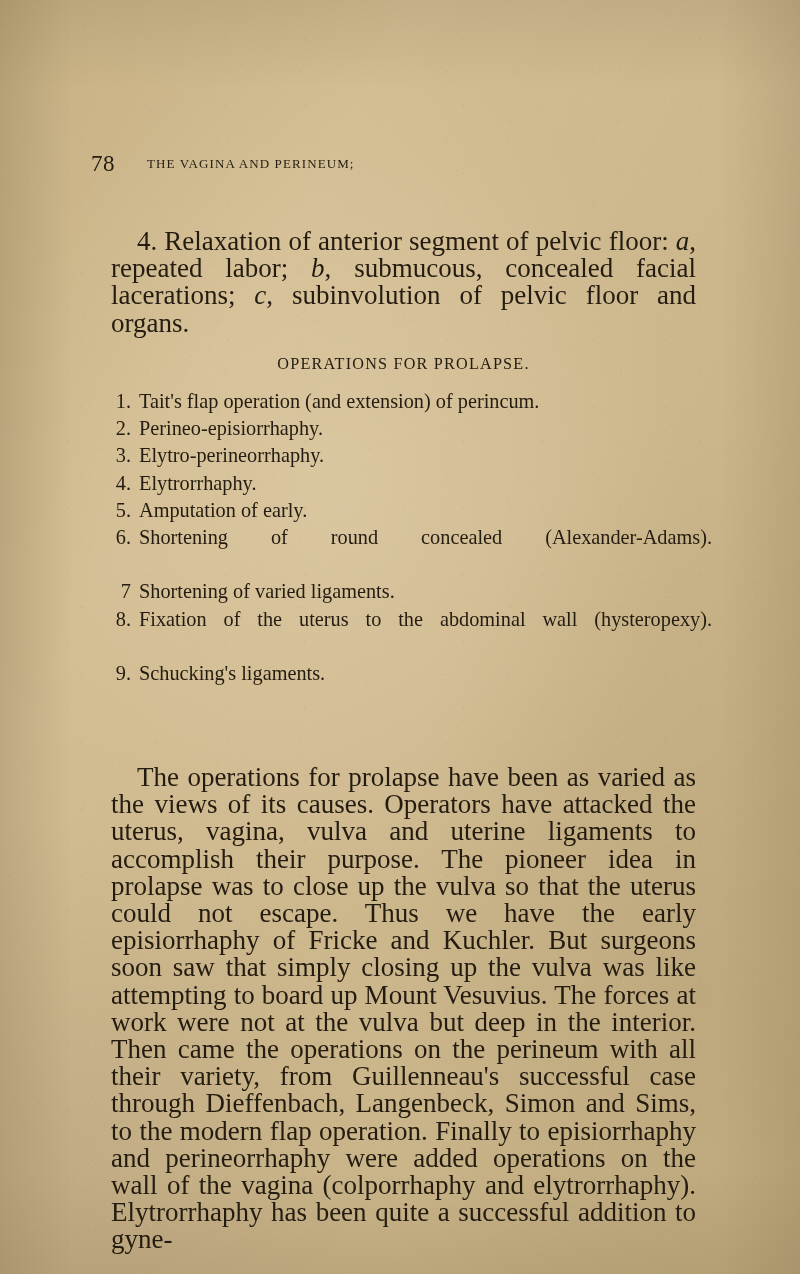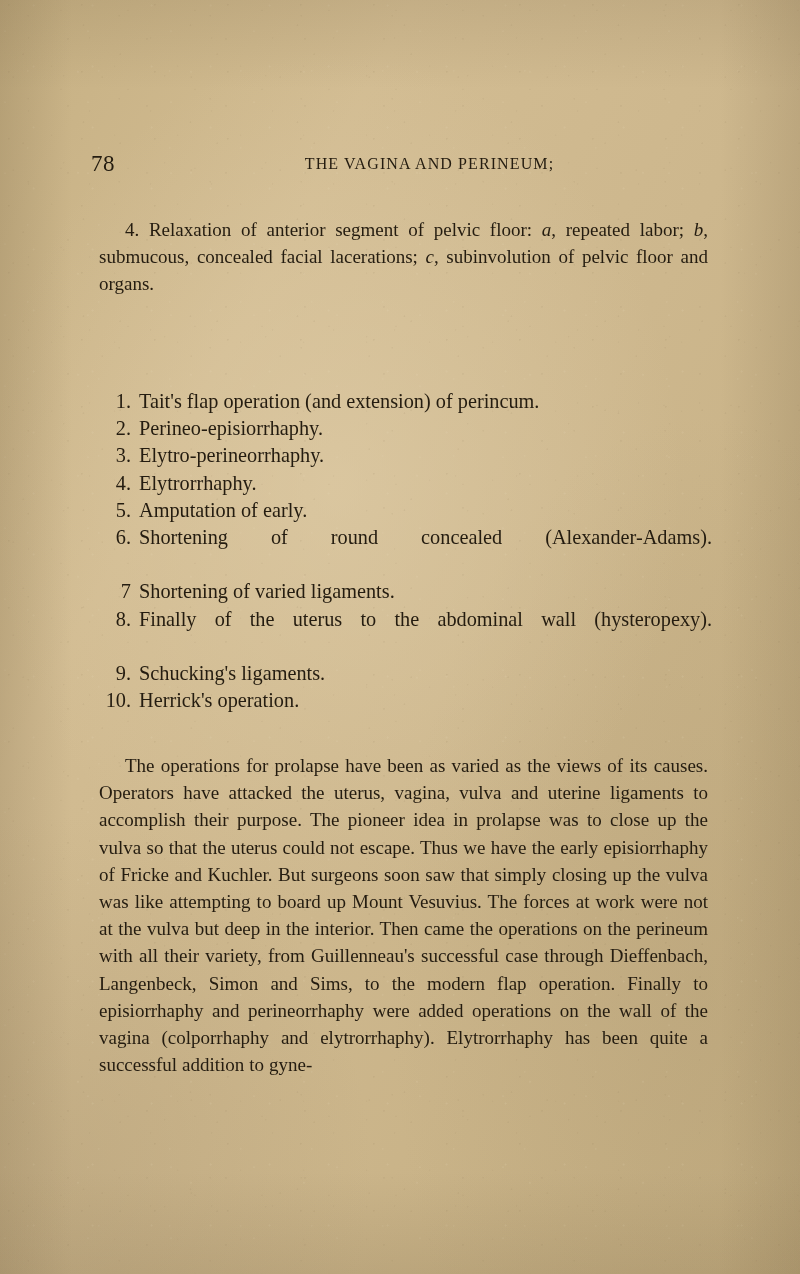--- a/index.html
+++ b/index.html
@@ -86,35 +86,35 @@
     left: -4px;
     top: 0;
     font-size: 23px;
     letter-spacing: 0.5px;
   }
   .head-title {
     position: absolute;
     left: 0;
     top: 0;
     width: 100%;
-    text-align: center;
-    font-size: 16px;
+    text-align: left;
+    font-size: 13px;
     letter-spacing: 1.1px;
     text-indent: 52px;
   }
 
   
   .block {
     position: absolute;
     left: 0;
     width: 617px;
   }
   p.para {
-    margin: 4px;
-    font-size: 19px;
+    margin: 16px;
+    font-size: 27px;
     line-height: 27.2px;
     text-align: justify;
     text-indent: 26px;
     word-spacing: 0.2px;
   }
   p.para:last-child { text-align-last: left; }
 
   .it { font-style: italic; }
 
   .section-title {
@@ -171,20 +171,21 @@
 
     <div class="running-head">
       <span class="folio">78</span>
       <span class="head-title">THE VAGINA AND PERINEUM;</span>
     </div>
 
     <div class="block" style="top:212px;">
       <p class="para"><span>4.</span><span> Relaxation of anterior segment of pelvic floor: </span><span class="it">a</span><span>, repeated labor; </span><span class="it">b</span><span>, submucous, concealed facial lacerations; </span><span class="it">c</span><span>, subinvolution of pelvic floor and organs.</span></p>
     </div>
 
+    <div class="section-title" style="top:355px;">OPERATIONS FOR PROLAPSE.</div>
 
     <ol class="oplist" style="top:388px;">
       <li>
           <span class="num">1.</span>
           <span class="txt">Tait's flap operation (and extension) of perincum.</span>
         </li>
       <li>
           <span class="num">2.</span>
           <span class="txt">Perineo-episiorrhaphy.</span>
         </li>
@@ -203,29 +204,25 @@
       <li class="wrap justified">
           <span class="num">6.</span>
           <span class="txt" style="text-indent:0;display:block;text-align:justify;">Shortening of round concealed (Alexander-Adams).</span>
         </li>
       <li>
           <span class="num">7</span>
           <span class="txt">Shortening of varied ligaments.</span>
         </li>
       <li class="wrap justified">
           <span class="num">8.</span>
-          <span class="txt" style="text-indent:0;display:block;text-align:justify;">Finally of the uterus to the abdominal wall (hysteropexy).</span>
+          <span class="txt" style="text-indent:0;display:block;text-align:justify;">Fixation of the uterus to the abdominal wall (hysteropexy).</span>
         </li>
       <li>
           <span class="num">9.</span>
           <span class="txt">Schucking's ligaments.</span>
-        </li>
-      <li>
-          <span class="num">10.</span>
-          <span class="txt">Herrick's operation.</span>
         </li>
     </ol>
 
     <div class="closing" style="top:748px;">
       <p class="para">The operations for prolapse have been as varied as the views of its causes. Operators have attacked the uterus, vagina, vulva and uterine ligaments to accomplish their purpose. The pioneer idea in prolapse was to close up the vulva so that the uterus could not escape. Thus we have the early episiorrhaphy of Fricke and Kuchler. But surgeons soon saw that simply closing up the vulva was like attempting to board up Mount Vesuvius. The forces at work were not at the vulva but deep in the interior. Then came the operations on the perineum with all their variety, from Guillenneau's successful case through Dieffenbach, Langenbeck, Simon and Sims, to the modern flap operation. Finally to episiorrhaphy and perineorrhaphy were added operations on the wall of the vagina (colporrhaphy and elytrorrhaphy). Elytrorrhaphy has been quite a successful addition to gyne-</p>
     </div>
 
   </div>
 </div>
 

